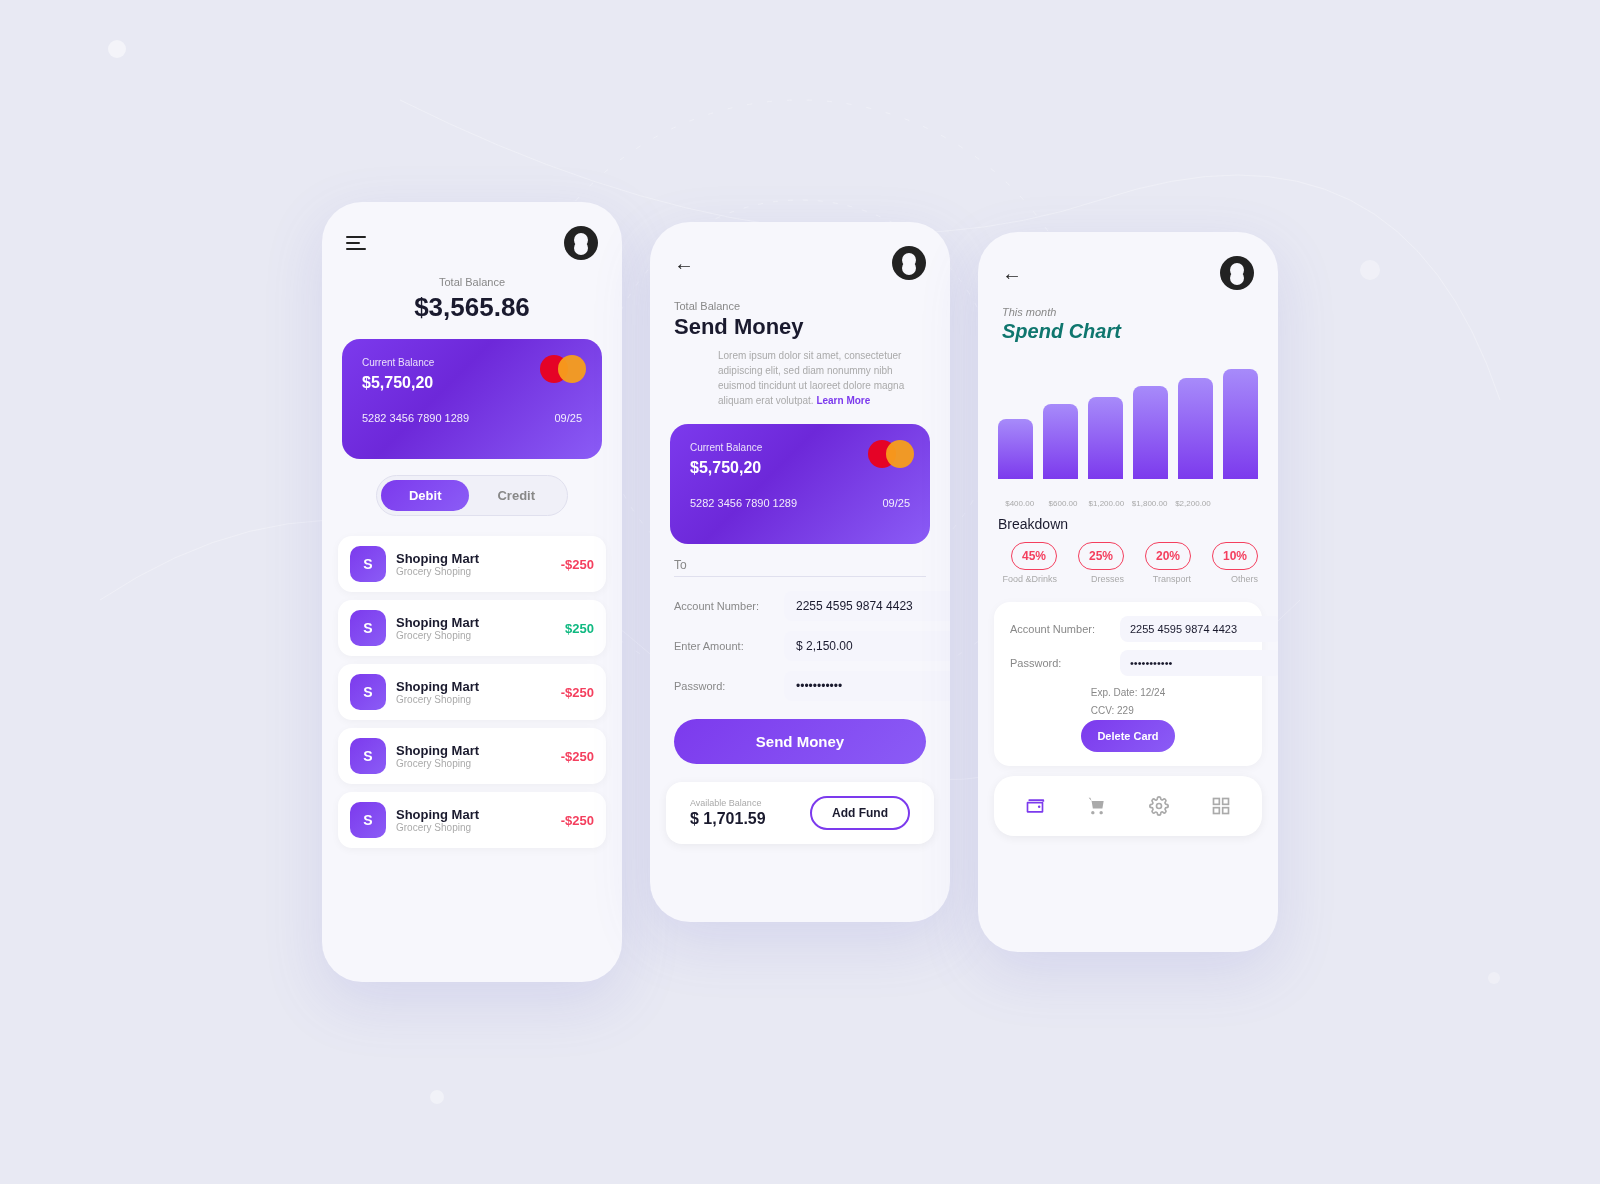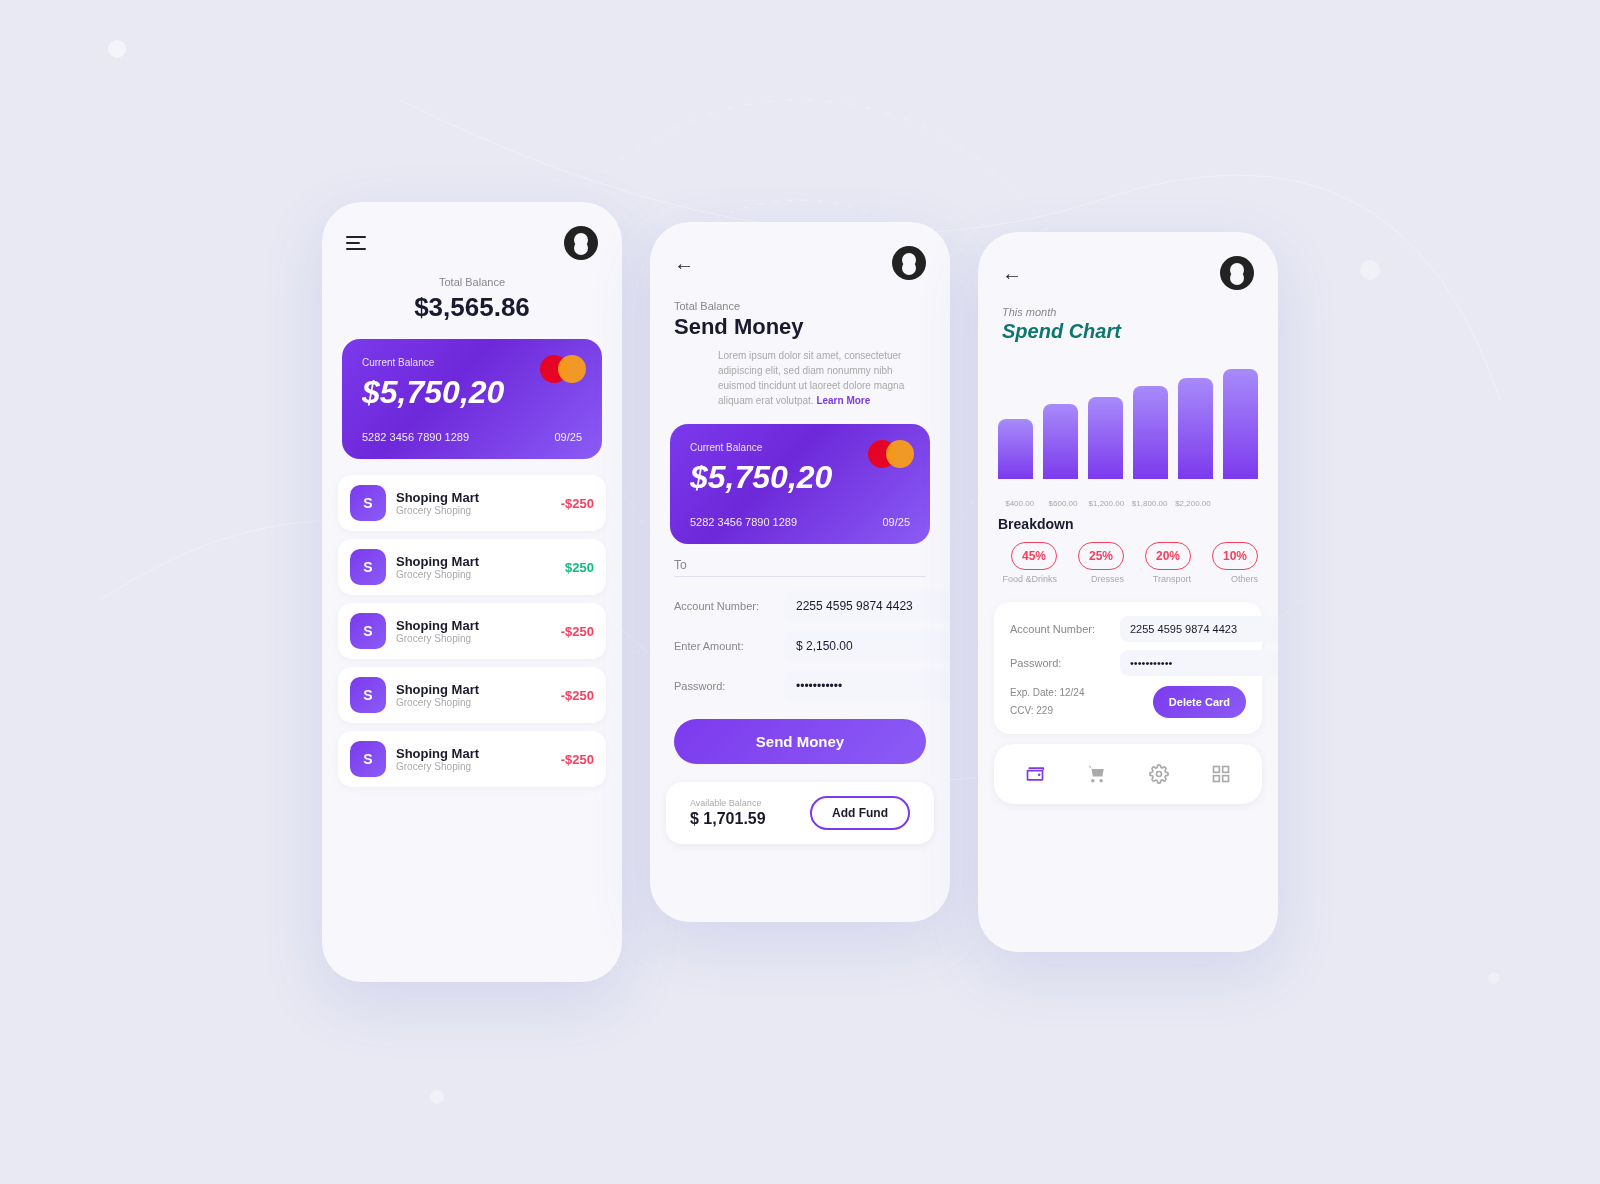--- a/index.html
+++ b/index.html
@@ -120,24 +120,23 @@
       color: white;
       position: relative;
       min-height: 120px;
     }
     .card-label {
       font-size: 10px;
       opacity: 0.85;
       margin-bottom: 6px;
     }
     .card-amount {
-      font-size: 32px;
+      font-size: 16px;
       font-weight: 700;
       margin-bottom: 20px;
-      font-style: italic;
     }
     .card-footer {
       display: flex;
       justify-content: space-between;
       align-items: center;
       font-size: 11px;
       opacity: 0.9;
     }
     .mastercard-logo {
       position: absolute;
@@ -375,21 +374,21 @@
       font-size: 8px;
       color: #aaa;
     }
 
     
     .breakdown-section {
       padding: 8px 20px;
     }
     .breakdown-title {
       font-size: 14px;
-      font-weight: 700;
+      font-weight: 400;
       color: #1a1a2e;
       margin-bottom: 10px;
     }
     .breakdown-pills {
       display: flex;
       gap: 8px;
     }
     .breakdown-pill {
       flex: 1;
       text-align: right;
@@ -437,20 +436,21 @@
       padding: 7px 10px;
       font-size: 11px;
       color: #1a1a2e;
       outline: none;
     }
     .exp-row {
       display: flex;
       align-items: center;
       justify-content: space-between;
       margin-top: 4px;
+      flex-direction: column;
     }
     .exp-info {
       font-size: 10px;
       color: #888;
       line-height: 1.8;
     }
     .delete-card-btn {
       padding: 10px 16px;
       background: linear-gradient(135deg, #7c3aed, #8b5cf6);
       color: white;
@@ -534,20 +534,26 @@
       <div style="margin-right:50px;">
         <div class="card-label">Current Balance</div>
         <div class="card-amount">$5,750,20</div>
       </div>
       <div class="card-footer">
         <span>5282 3456 7890 1289</span>
         <span>09/25</span>
       </div>
     </div>
 
+    <div class="toggle-container">
+      <div class="toggle">
+        <button class="toggle-btn active">Debit</button>
+        <button class="toggle-btn">Credit</button>
+      </div>
+    </div>
 
     <div class="transaction-list">
       <div class="transaction-item">
         <div class="tx-avatar">S</div>
         <div class="tx-info">
           <div class="tx-name">Shoping Mart</div>
           <div class="tx-sub">Grocery Shoping</div>
         </div>
         <div class="tx-amount negative">-$250</div>
       </div>

